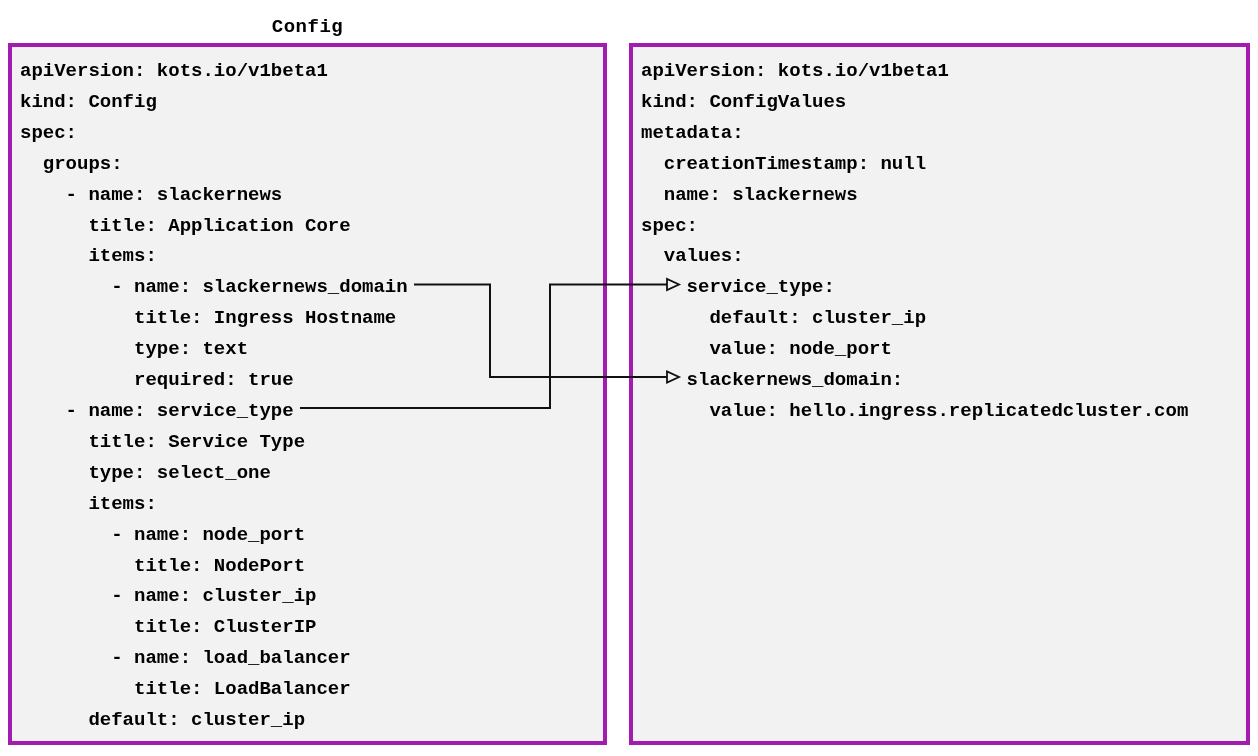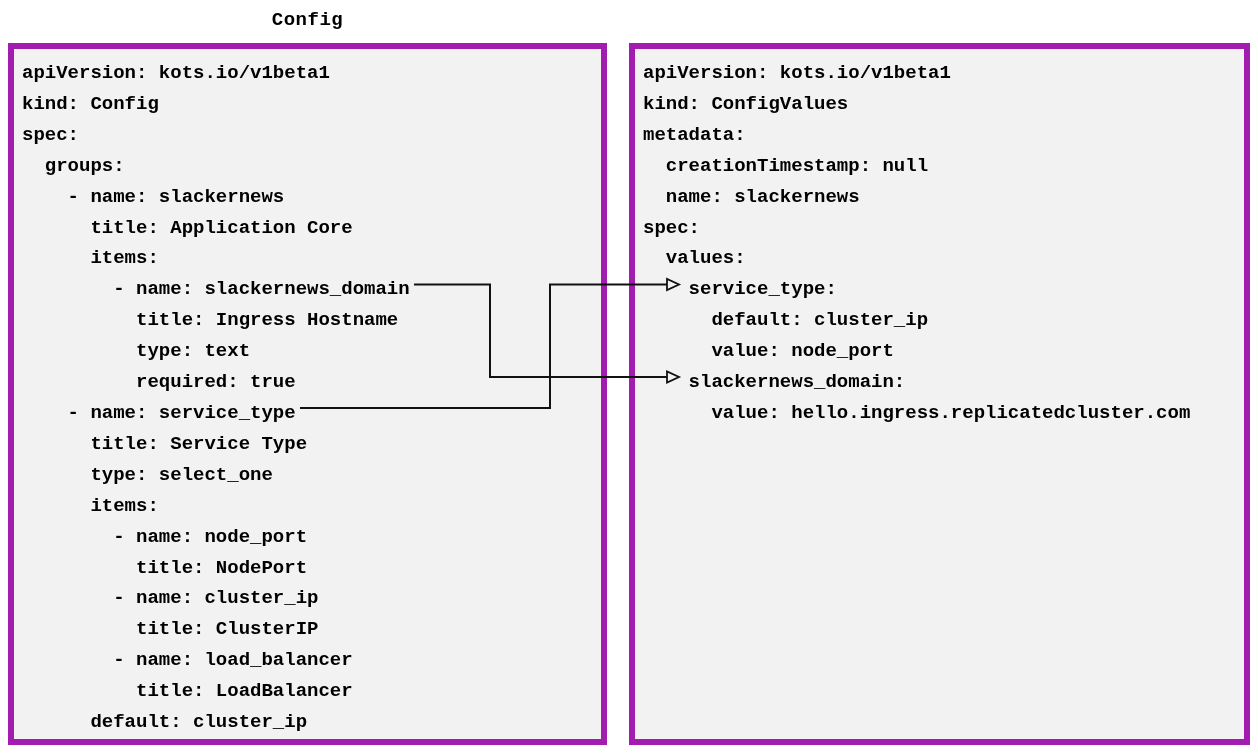--- a/index.html
+++ b/index.html
@@ -12,35 +12,35 @@
   }
   #canvas {
     position: relative;
     width: 1258px;
     height: 756px;
     background: #ffffff;
     font-family: "Liberation Mono", monospace;
   }
   .panel-title {
     position: absolute;
-    top: 7px;
+    top: 14px;
     height: 26px;
     text-align: center;
     font: bold 19px/26px "Liberation Mono", monospace;
     color: #000000;
     letter-spacing: 0.5px;
   }
   #title-config { left: 8px; width: 599px; }
   #title-configvalues { left: 629px; width: 621px; }
   .panel {
     position: absolute;
     top: 43px;
     height: 702px;
     background: #f2f2f2;
-    border: 6px solid #a21caf;
+    border: 4px solid #a21caf;
     box-sizing: border-box;
   }
   #panel-config { left: 8px; width: 599px; }
   #panel-configvalues { left: 629px; width: 621px; }
   pre.yaml {
     margin: 0;
     padding: 9px 10px 0 8px;
     font-family: "Liberation Mono", monospace;
     font-weight: bold;
     font-size: 19px;

